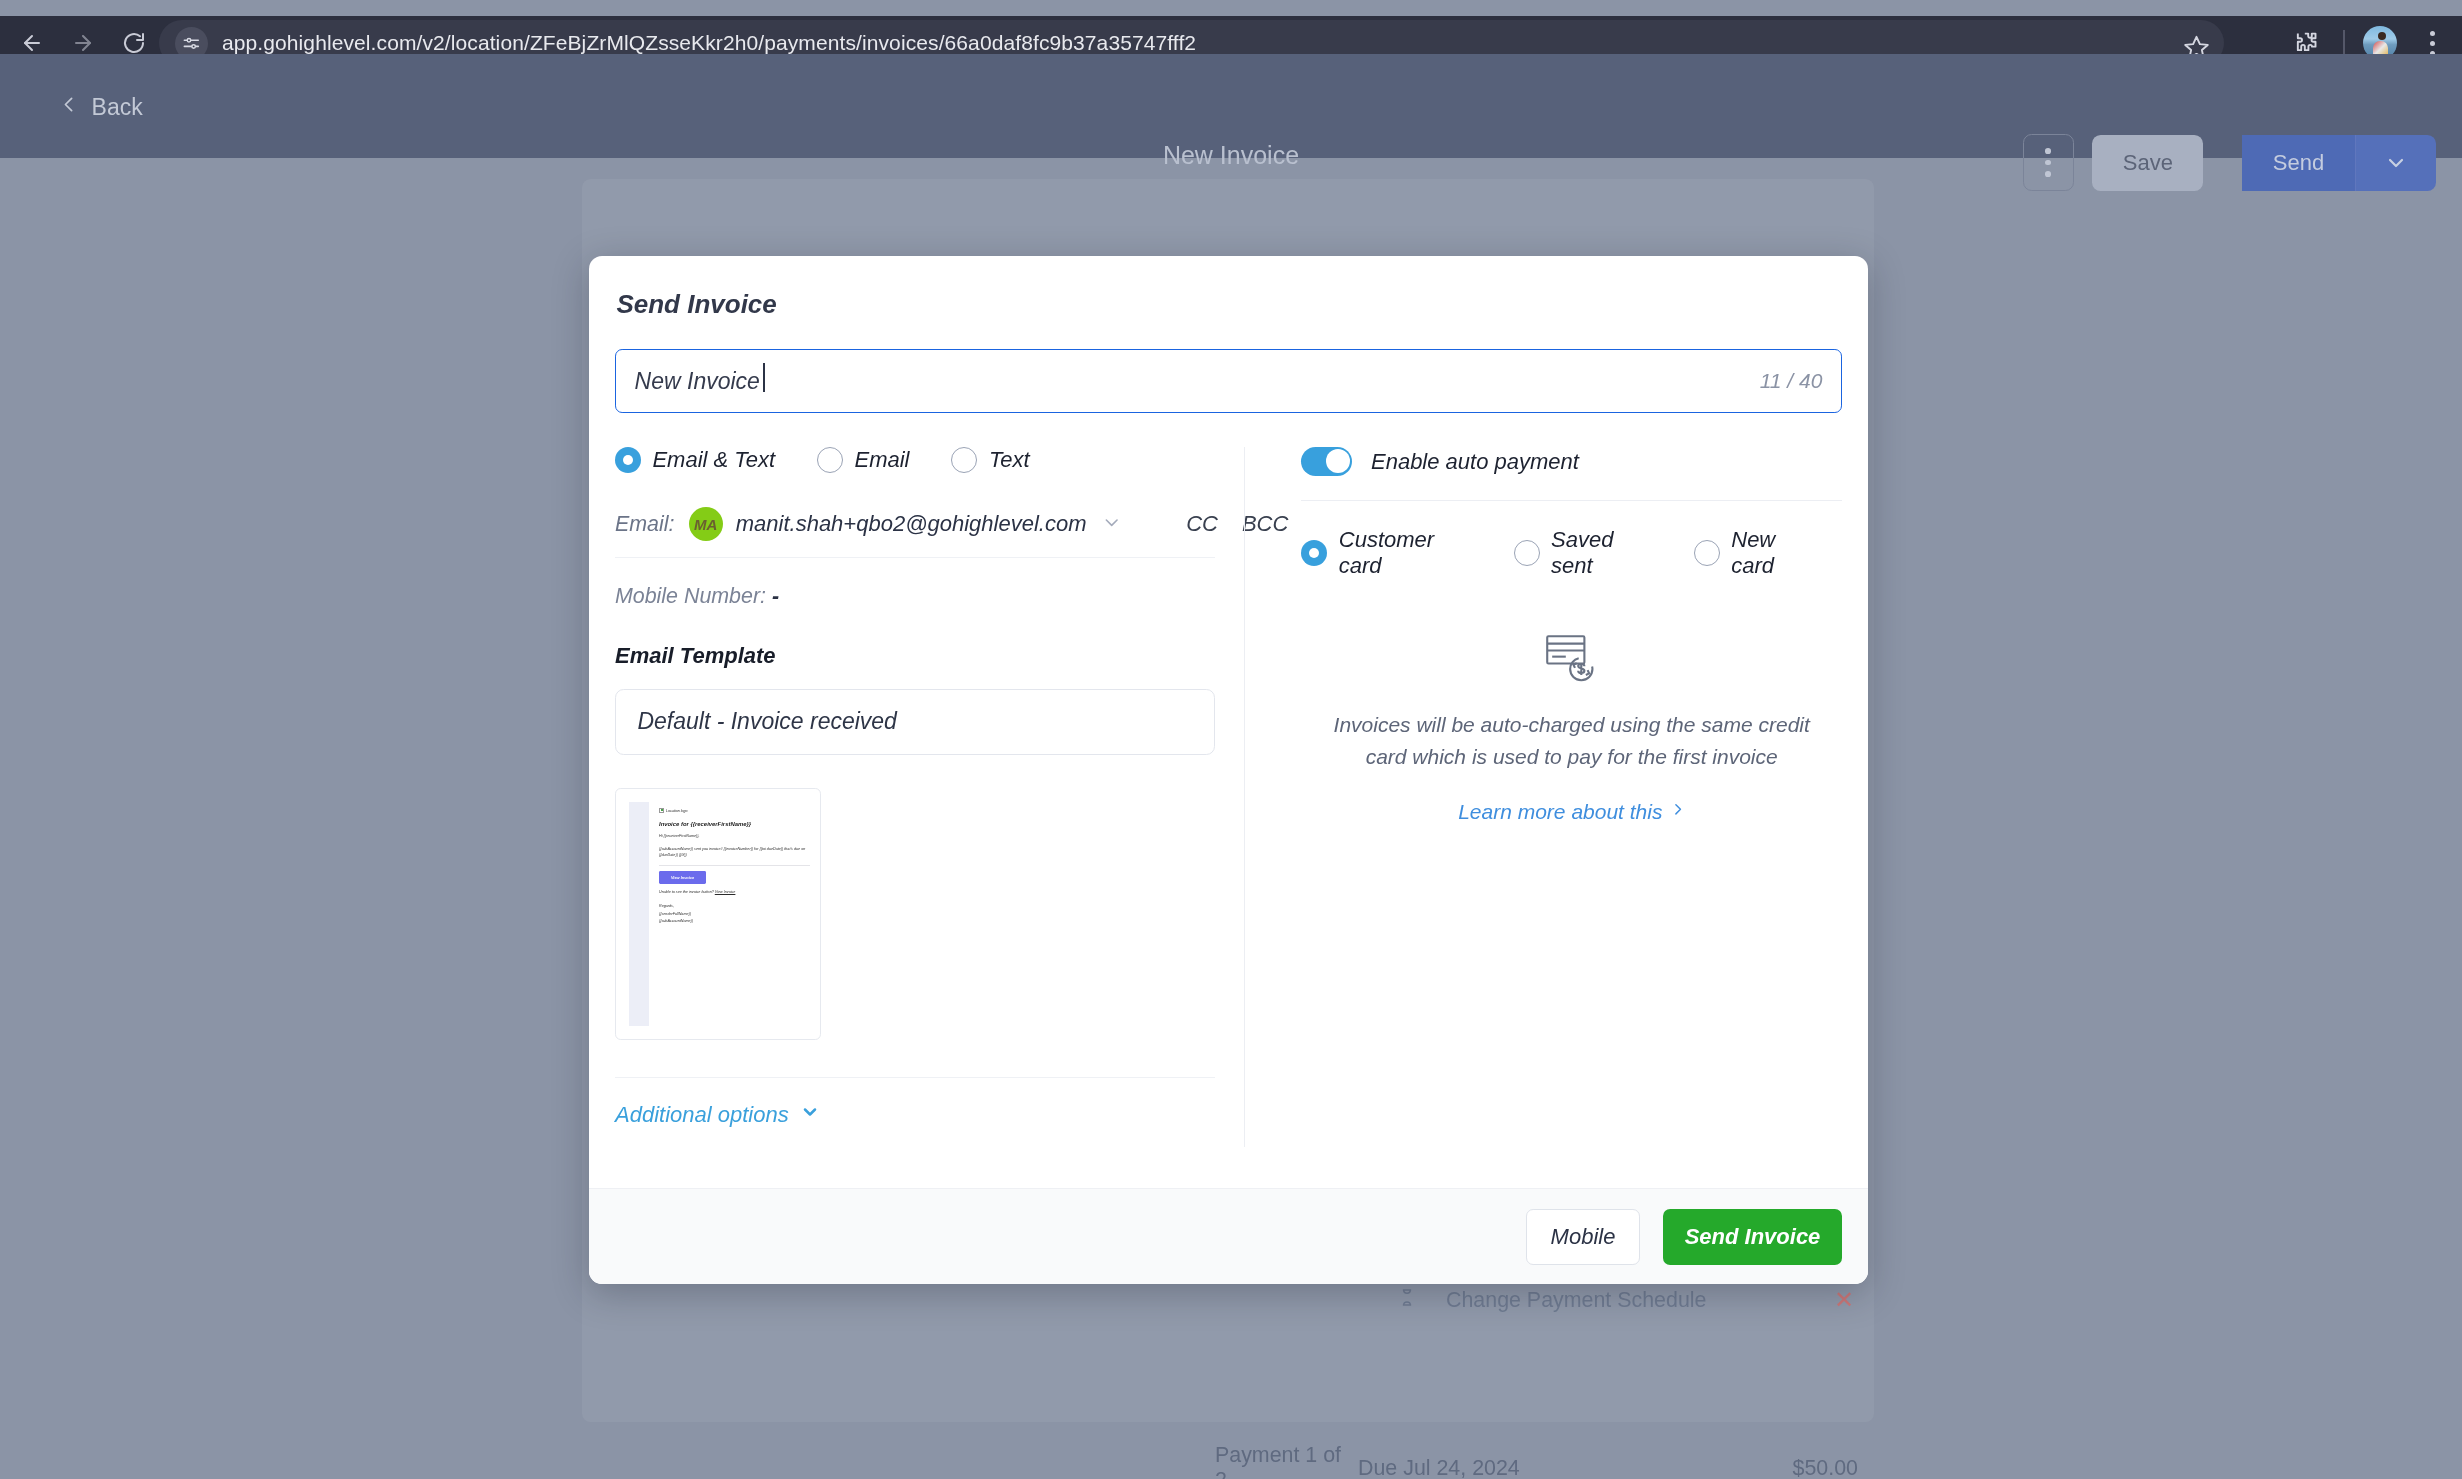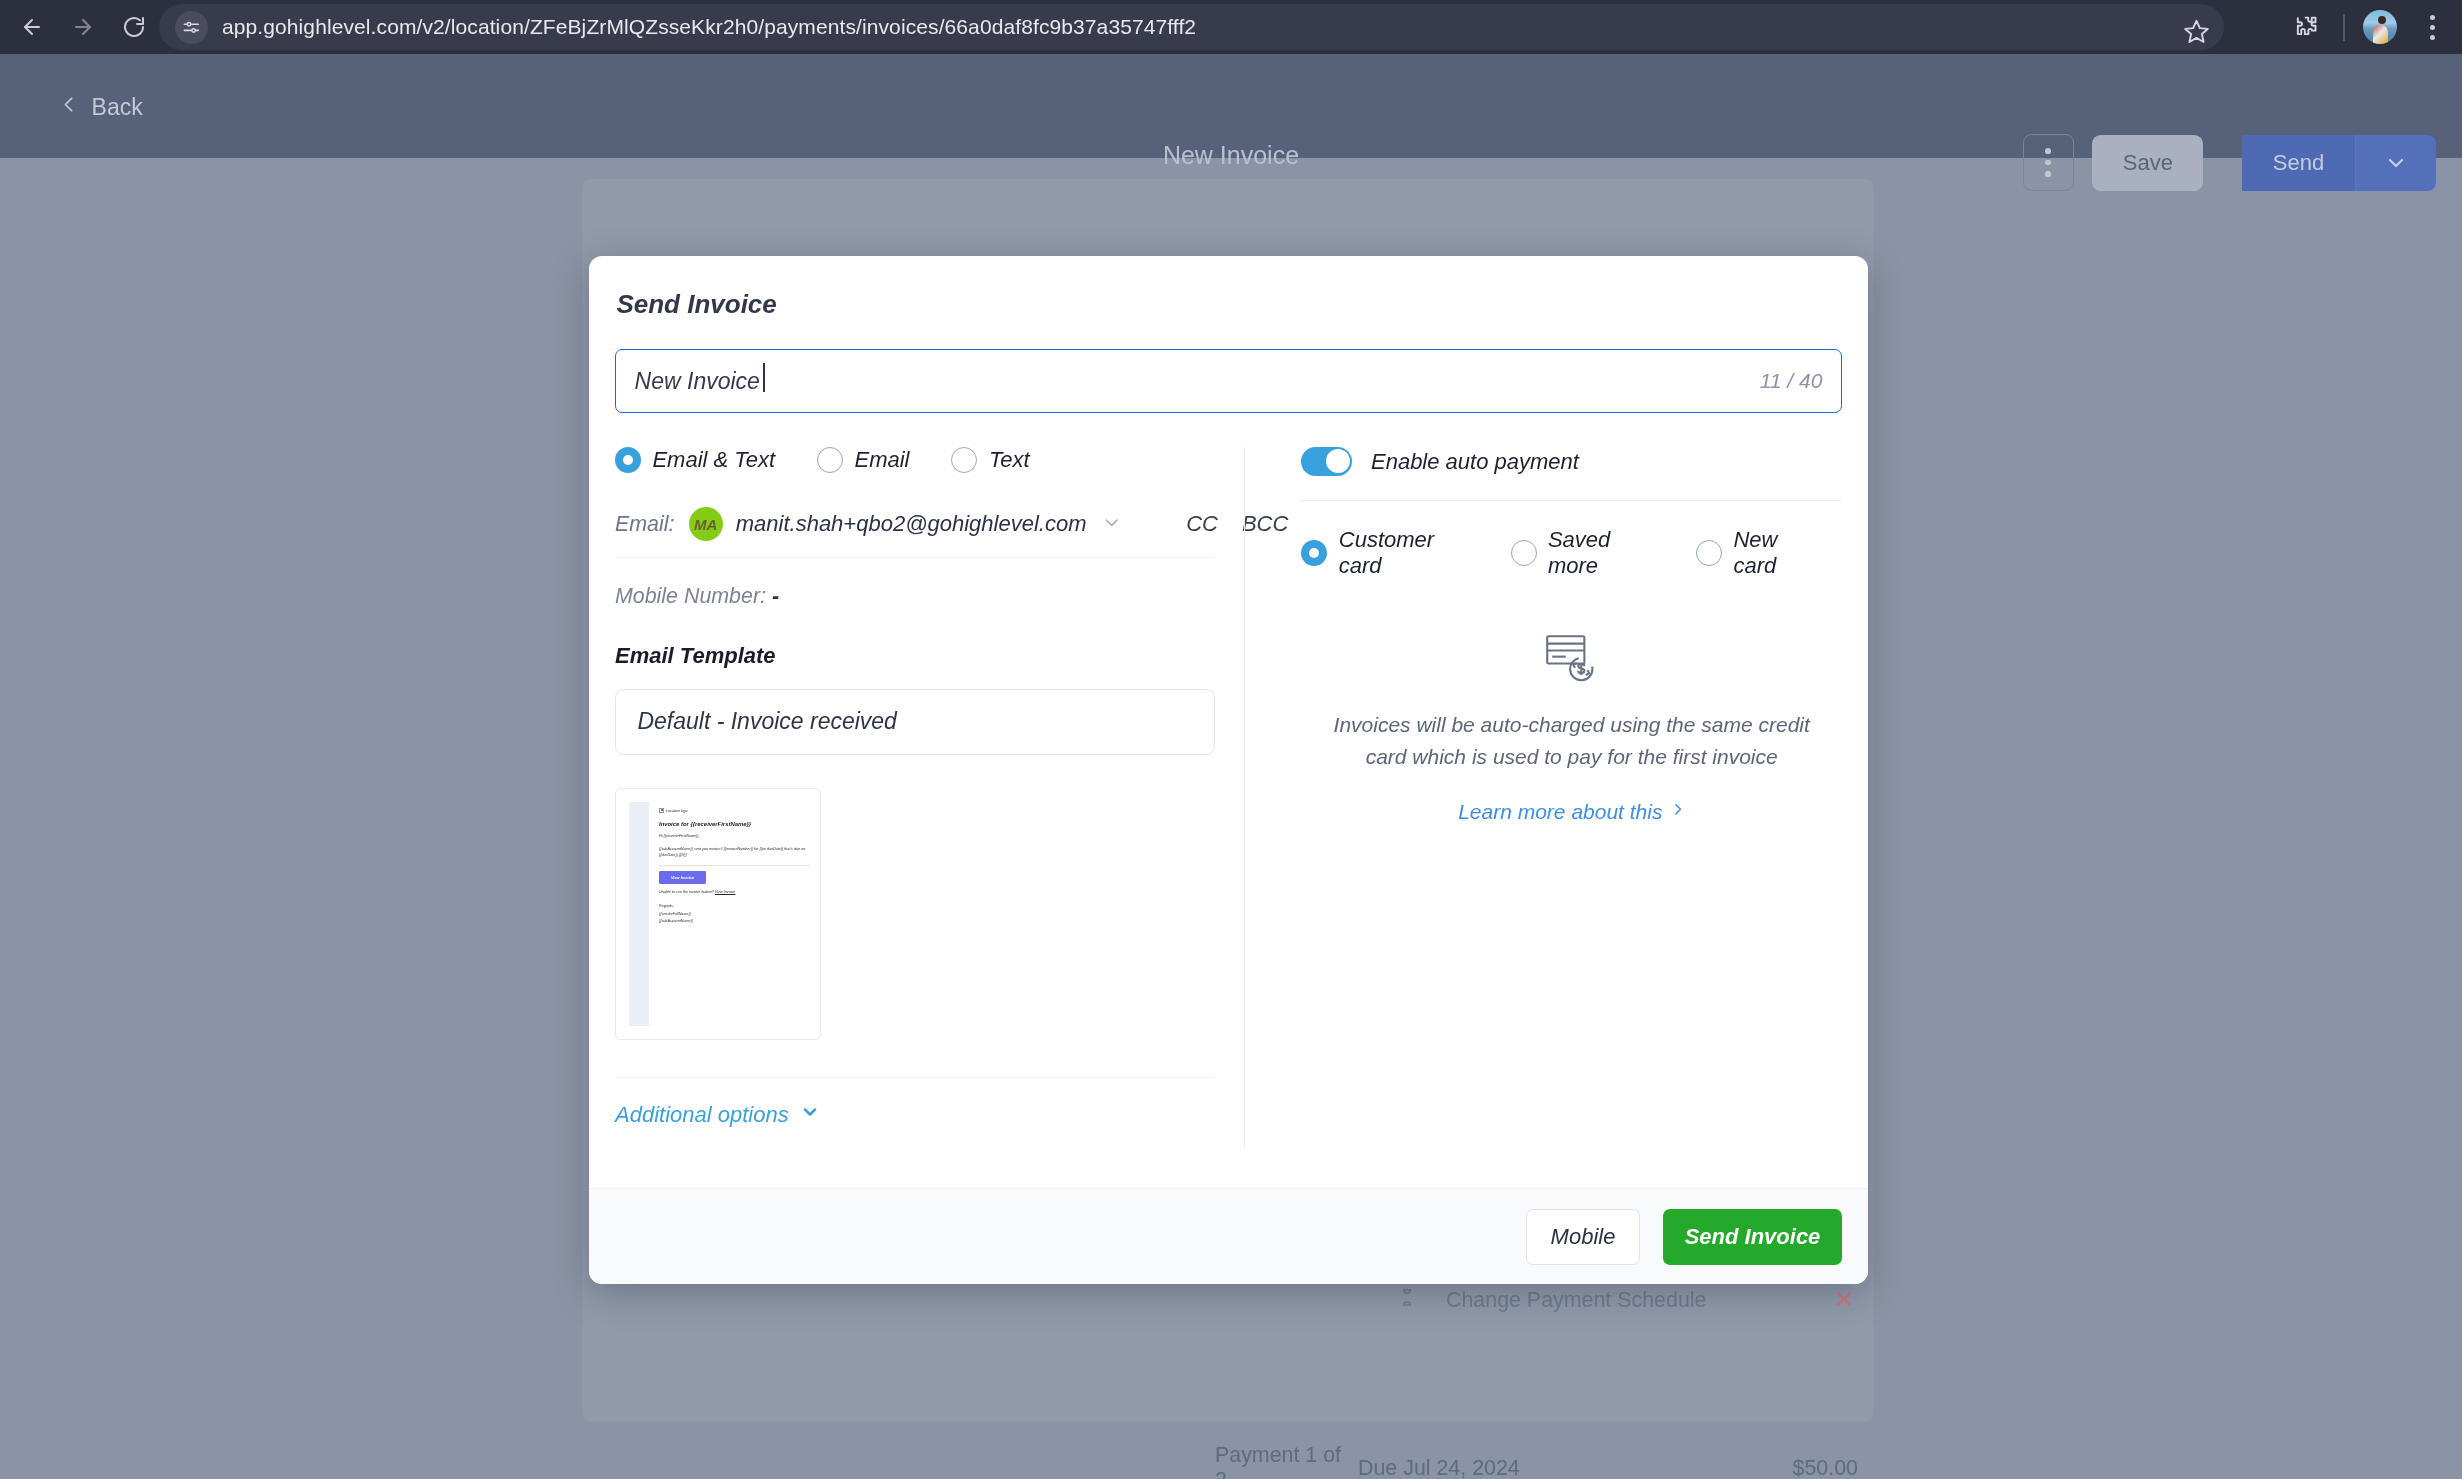--- a/index.html
+++ b/index.html
@@ -5,21 +5,21 @@
   * { box-sizing: border-box; margin: 0; padding: 0; }
   html, body {
     width: 2462px; height: 1480px;
     font-family: "Liberation Sans", sans-serif;
     overflow: hidden;
     background: #8b94a6;
   }
 
   
   .browser-bar {
-    position: absolute; top: 0; left: 0;
+    position: absolute; top: 16px; left: 0;
     width: 2462px; height: 54px;
     background: #2c2f3e;
     display: flex; align-items: center;
   }
   .nav-btns { display: flex; align-items: center; gap: 7.1px; padding-left: 10px; }
   .nav-ic {
     width: 44px; height: 44px; border-radius: 50%;
     display: flex; align-items: center; justify-content: center;
     color: #c9cbd6;
   }
@@ -508,21 +508,21 @@
 
         <div class="r-div"></div>
 
         <div class="radio-row">
           <label class="radio-opt">
             <span class="rd on"></span>
             <span class="rd-lbl">Customer card</span>
           </label>
           <label class="radio-opt">
             <span class="rd"></span>
-            <span class="rd-lbl">Saved more</span>
+            <span class="rd-lbl">Saved sent</span>
           </label>
           <label class="radio-opt">
             <span class="rd"></span>
             <span class="rd-lbl">New card</span>
           </label>
         </div>
 
         <div class="info-block">
           <div class="card-icon">
             <svg width="60" height="57" viewBox="0 0 48 46" fill="none" stroke="#6a7384" stroke-width="1.7">

